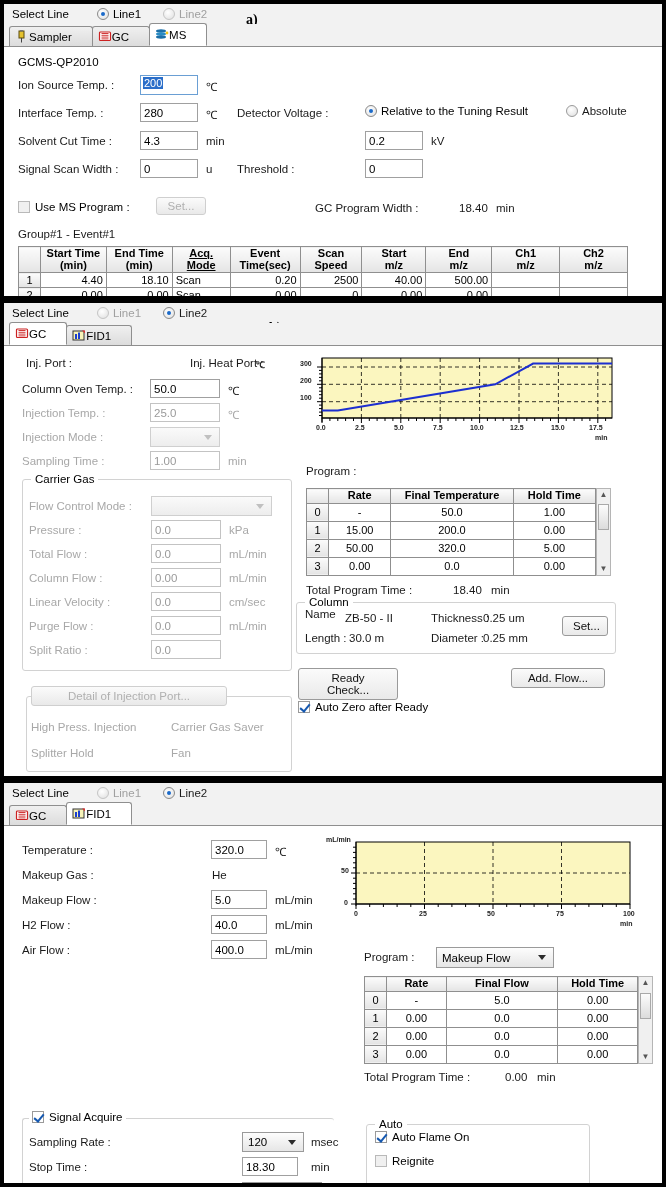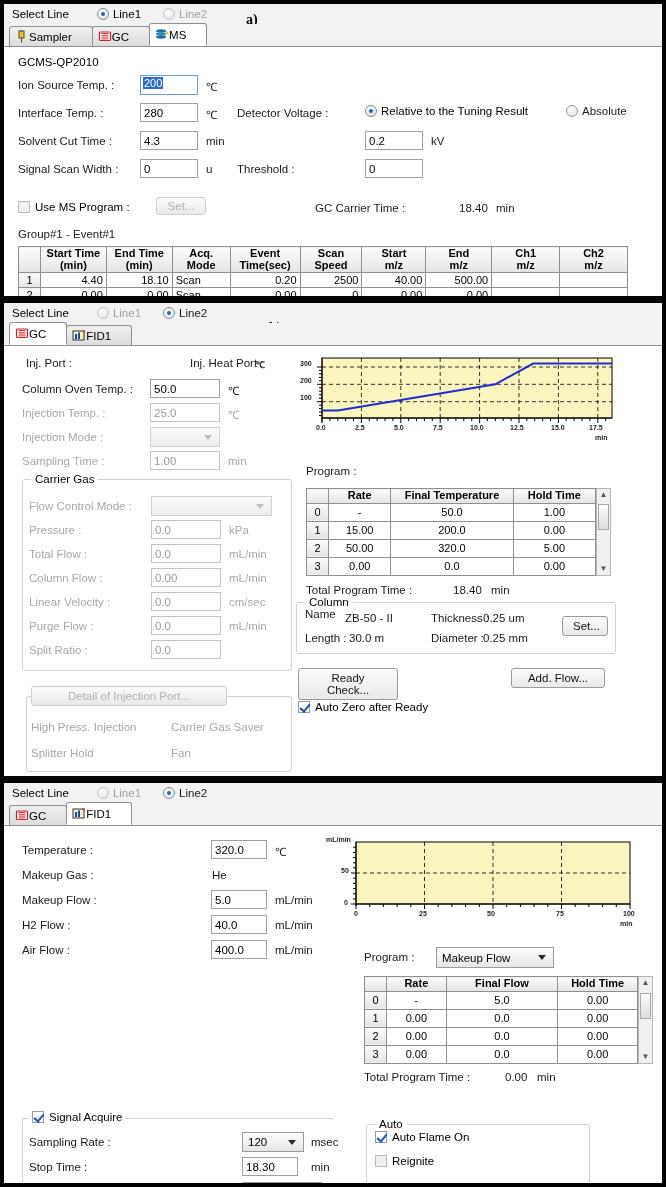--- a/index.html
+++ b/index.html
@@ -270,35 +270,35 @@
 
       <div style="position:absolute; left:233px; top:116px;" class="field-label">Threshold :</div>
       <input class="txt" readonly="" style="position: absolute; left: 361px; top: 112px; width: 58px;" value="0">
 
       <span class="chk off" style="position:absolute; left:14px; top:154px;">
           <span class="box"></span>
           <span>Use MS Program :</span>
         </span>
       <button class="btn dis" style="position:absolute; left:152px; top:150px; width:50px; padding:2px 0;">Set...</button>
 
-      <div style="position:absolute; left:311px; top:155px;" class="field-label">GC Carrier Time :</div>
+      <div style="position:absolute; left:311px; top:155px;" class="field-label">GC Program Width :</div>
       <div style="position:absolute; left:455px; top:155px;" class="field-label">18.40</div>
       <div style="position:absolute; left:492px; top:155px;" class="unit">min</div>
 
       <div style="position:absolute; left:14px; top:181px;" class="field-label">Group#1 - Event#1</div>
 
       <table class="grid" style="position:absolute; left:14px; top:199px; width:610px;">
         <thead>
           <tr>
             <th style="width:22px;"></th>
             <th style="width:66px;"><span style="white-space:pre-line;">Start Time
 (min)</span></th>
             <th style="width:66px;"><span style="white-space:pre-line;">End Time
 (min)</span></th>
-            <th style="width:58px;"><span style="white-space:pre-line;">Acq.
+            <th style="width:58px;text-decoration:underline;"><span style="white-space:pre-line;">Acq.
 Mode</span></th>
             <th style="width:70px;"><span style="white-space:pre-line;">Event
 Time(sec)</span></th>
             <th style="width:62px;"><span style="white-space:pre-line;">Scan
 Speed</span></th>
             <th style="width:64px;"><span style="white-space:pre-line;">Start
 m/z</span></th>
             <th style="width:66px;"><span style="white-space:pre-line;">End
 m/z</span></th>
             <th style="width:68px;"><span style="white-space:pre-line;">Ch1

